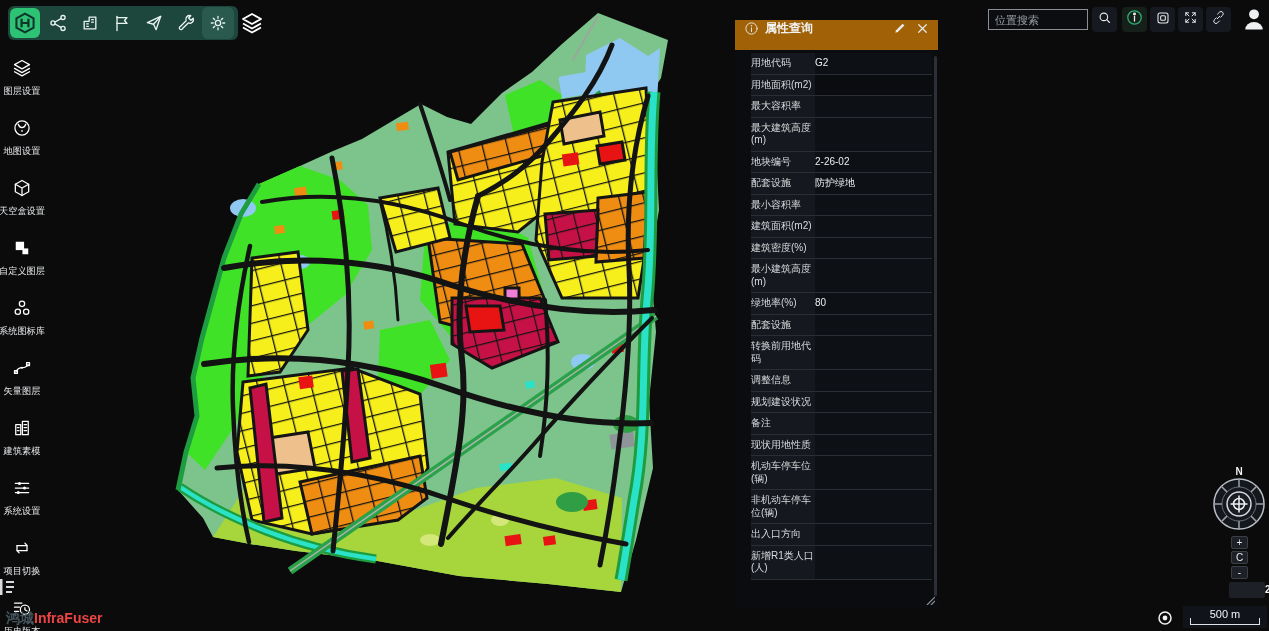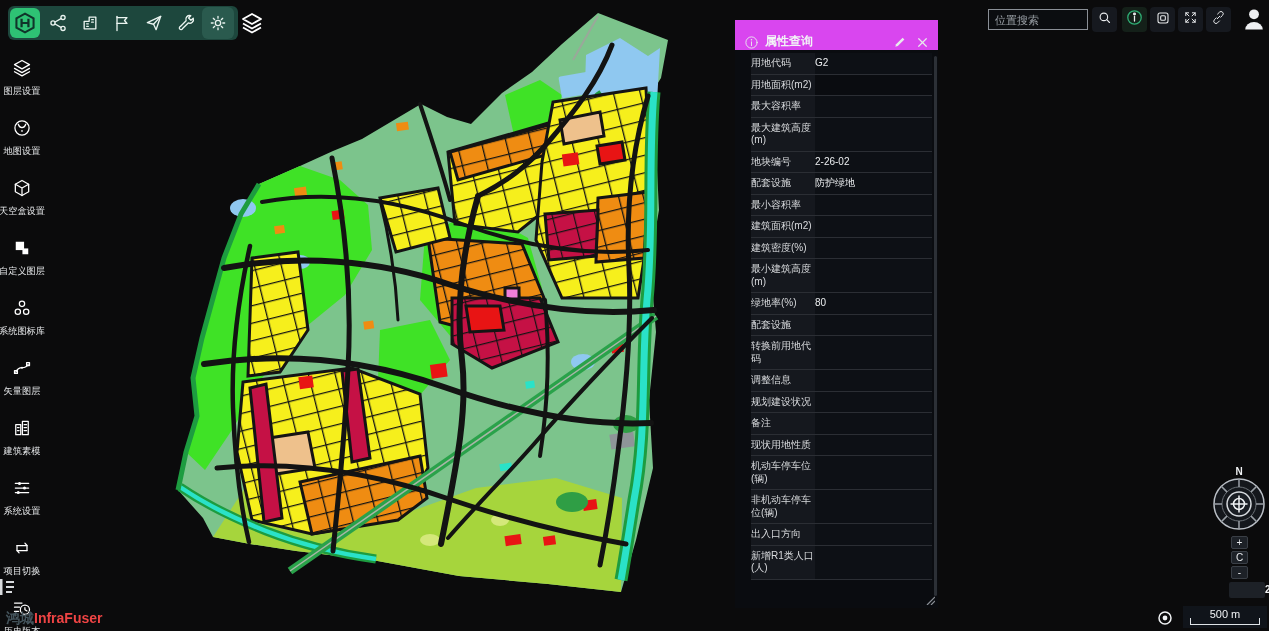--- a/index.html
+++ b/index.html
@@ -22,21 +22,21 @@
   .sidebar { left:0; top:56px; width:44px; display:flex; flex-direction:column; gap:16px; }
   .sb-item { display:flex; flex-direction:column; align-items:center; gap:2px; cursor:pointer; padding:2px 0; }
   .sb-item svg { stroke:#ffffff; fill:none; stroke-width:1.5; stroke-linecap:round; stroke-linejoin:round; }
   .sb-label { font-size:10px; color:#e8eaec; white-space:nowrap; transform:scale(.92); }
 
   
   .map-svg { left:0; top:0; }
 
   
   .panel { left:735px; top:20px; width:203px; height:588px; background:#0a0c10; }
-  .panel-header { height:30px; background:#d946ef; display:flex; align-items:flex-end; padding:0 8px; gap:6px; }
+  .panel-header { height:30px; background:#a16207; display:flex; align-items:flex-start; padding:0 8px; gap:6px; }
   .panel-title { font-size:12px; font-weight:bold; color:#f2f4f6; flex:0 0 auto; }
   .ph-spacer { flex:1; }
   .ph-icon { width:16px; height:16px; display:flex; align-items:center; justify-content:center; cursor:pointer; }
   .ph-icon svg { stroke:#e8eaec; fill:none; stroke-width:1.5; stroke-linecap:round; }
   .ptable { position:absolute; left:16px; top:33px; width:181px; }
   .prow { display:flex; border-bottom:1px solid #2b2e34; min-height:20px; }
   .pcell { font-size:10px; padding:4px 0; display:flex; align-items:center; line-height:1.25; }
   .plabel { width:64px; background:#15181e; color:#d8dadd; }
   .pvalue { flex:1; background:#0d1015; color:#eceef0; }
   .pscroll { position:absolute; right:1px; top:36px; width:3px; height:540px; background:#2c3036; border-radius:2px; }

